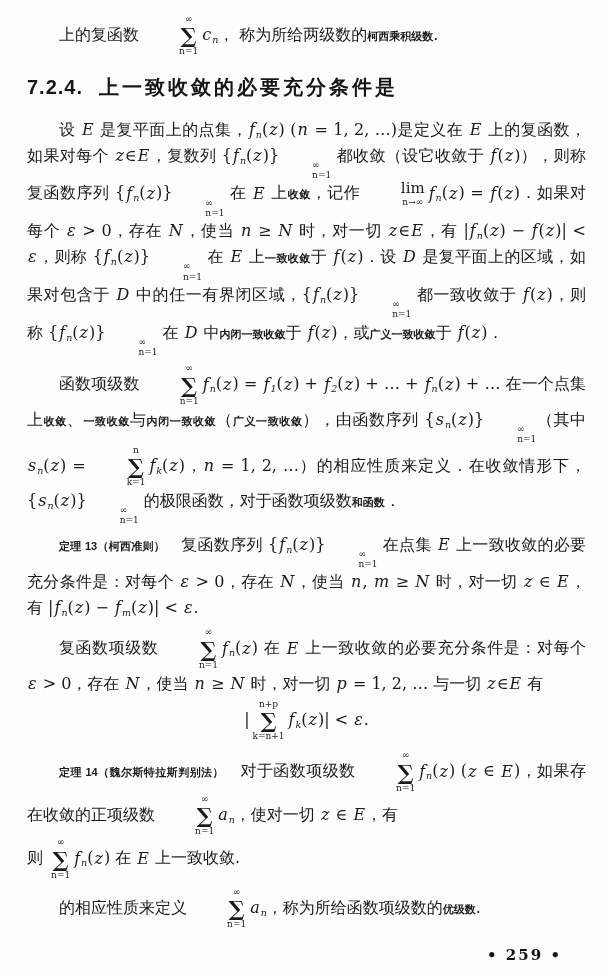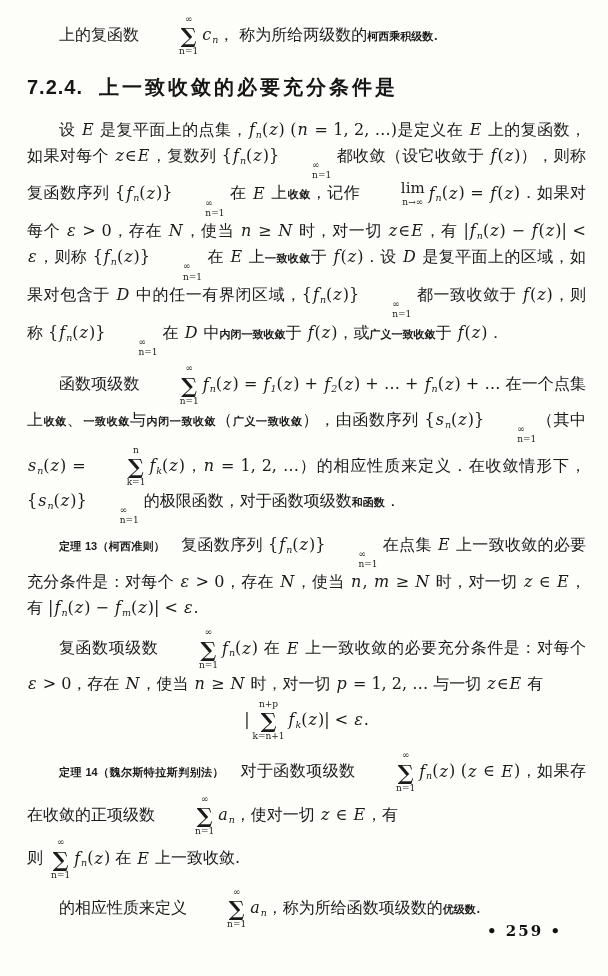--- a/index.html
+++ b/index.html
@@ -56,21 +56,21 @@
   }
   .op-sym { font-size:21px; font-weight:bold; line-height:1; }
   .op-top,.op-bot { font-size:9px; line-height:1.25; }
   .lm {
     display:inline-flex; flex-direction:column; align-items:center;
     vertical-align:middle; line-height:1; margin:0 3px; font-style:normal;
   }
   .lm-top { font-size:15px; line-height:1.1; }
   .page-number {
     position:absolute;
-    right:46px; bottom:36px;
+    right:46px; bottom:12px;
     font-size:15px; font-weight:bold;
     letter-spacing:2px;
     color:#111;
   }
 </style>
 </head>
 <body>
 
 <div class="page">
 

